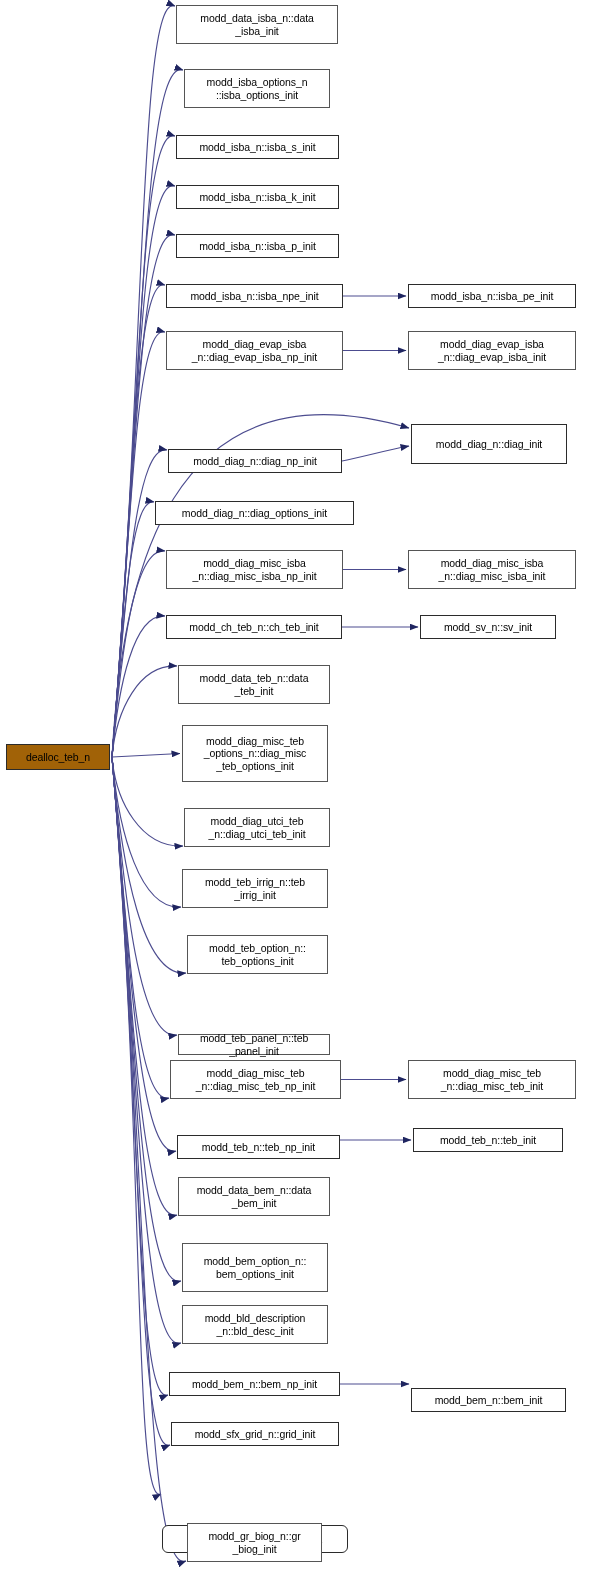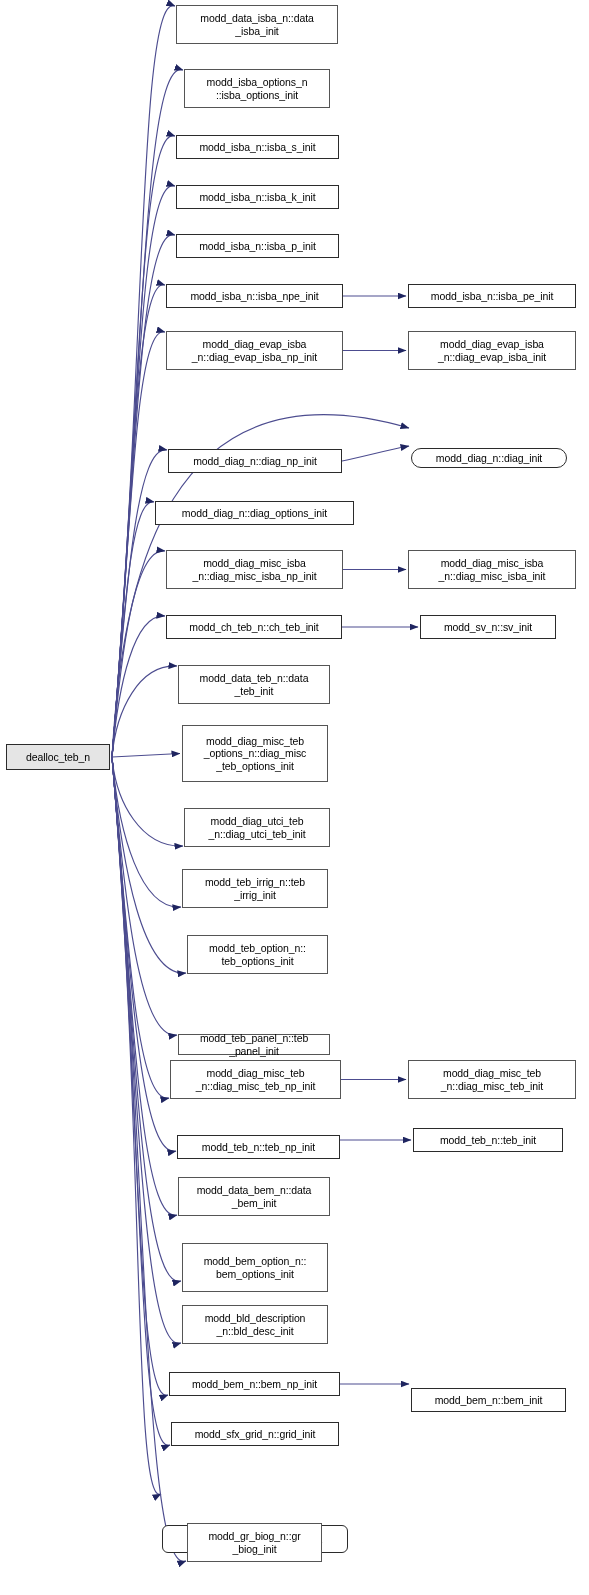--- a/index.html
+++ b/index.html
@@ -32,21 +32,21 @@
     font-size: 10.5px;
     line-height: 12.5px;
     display: flex;
     align-items: center;
     justify-content: center;
     text-align: center;
     white-space: pre-line;
     letter-spacing: -0.1px;
   }
   .node.root {
-    background: #e5e5e5;
+    background: #a16207;
     border: 1px solid #404040;
     justify-content: center;
   }
   .node.thin {
     border-color: #2b2b2b;
   }
 </style>
 </head>
 <body>
 
@@ -133,21 +133,21 @@
       <div class="node" style="left: 182px; top: 1305px; width: 146px; height: 39px;"><span>modd_bld_description
 _n::bld_desc_init</span></div>
       <div class="node thin" style="left: 169px; top: 1372px; width: 171px; height: 24px;"><span>modd_bem_n::bem_np_init</span></div>
       <div class="node thin" style="left: 171px; top: 1422px; width: 168px; height: 24px;"><span>modd_sfx_grid_n::grid_init</span></div>
       <div class="node thin" style="left: 162px; top: 1525px; width: 186px; height: 28px; border-radius: 6px;"><span>modd_canopy_n::canopy_init</span></div>
       <div class="node" style="left: 187px; top: 1523px; width: 135px; height: 39px;"><span>modd_gr_biog_n::gr
 _biog_init</span></div>
       <div class="node thin" style="left: 408px; top: 284px; width: 168px; height: 24px;"><span>modd_isba_n::isba_pe_init</span></div>
       <div class="node" style="left: 408px; top: 331px; width: 168px; height: 39px;"><span>modd_diag_evap_isba
 _n::diag_evap_isba_init</span></div>
-      <div class="node thin" style="left: 411px; top: 448px; width: 156px; height: 20px; border-radius: 12px;"><span>modd_diag_n::diag_init</span></div>
+      <div class="node thin" style="left: 411px; top: 424px; width: 156px; height: 40px;"><span>modd_diag_n::diag_init</span></div>
       <div class="node" style="left: 408px; top: 550px; width: 168px; height: 39px;"><span>modd_diag_misc_isba
 _n::diag_misc_isba_init</span></div>
       <div class="node thin" style="left: 420px; top: 615px; width: 136px; height: 24px;"><span>modd_sv_n::sv_init</span></div>
       <div class="node" style="left: 408px; top: 1060px; width: 168px; height: 39px;"><span>modd_diag_misc_teb
 _n::diag_misc_teb_init</span></div>
       <div class="node thin" style="left: 413px; top: 1128px; width: 150px; height: 24px;"><span>modd_teb_n::teb_init</span></div>
       <div class="node thin" style="left: 411px; top: 1372px; width: 155px; height: 24px; margin-top: 16px;"><span>modd_bem_n::bem_init</span></div>
     </div>
 </div>
 

